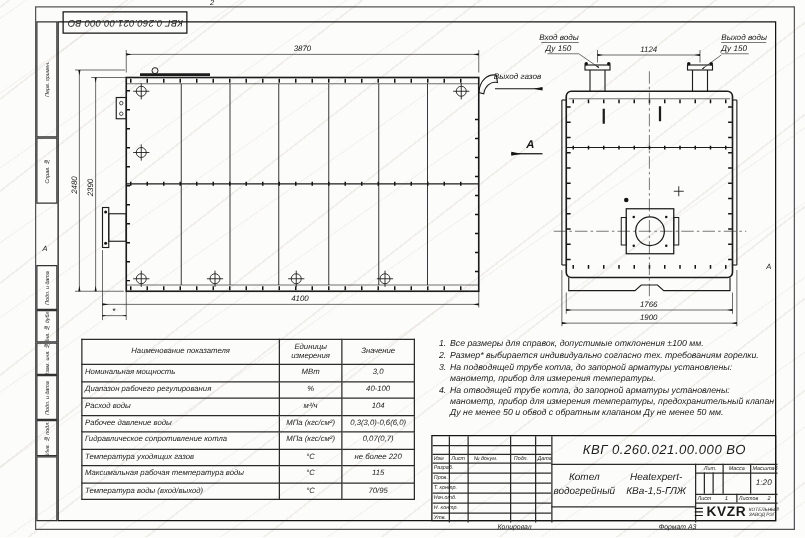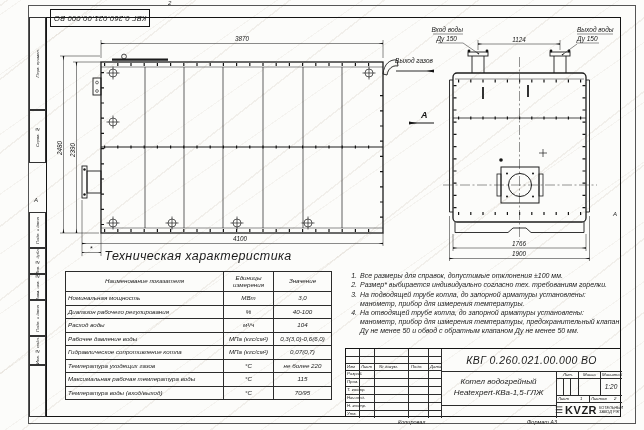--- a/index.html
+++ b/index.html
@@ -30,21 +30,21 @@
   
   .notes{left:348px;top:272px;width:274px;}
   .notes ol{margin:0;padding:0 0 0 11px;font-size:7px;line-height:1.27;}
   .notes li{margin:0 0 .5px 0;padding-left:1px;}
   
   .tb{left:345px;top:348px;width:276px;height:69px;border:1.2px solid #141414;}
   .tb .ln{position:absolute;background:#2b2b2b;}
   .tb .t{position:absolute;font-size:4.3px;line-height:1;white-space:nowrap;color:#1b1b1b;}
   .tb .docnum{left:95px;top:0;width:181px;height:22px;display:flex;align-items:center;justify-content:center;
               font-size:10.5px;letter-spacing:.4px;}
-  .tb .pname{left:95px;top:22px;width:115px;height:34px;display:flex;flex-direction:column;align-items:center;
+  .tb .pname{left:95px;top:22px;width:115px;height:34px;display:flex;flex-direction:row;align-items:center;
              justify-content:center;font-size:8px;line-height:1.35;text-align:center;}
   .tb .scaleval{left:254px;top:29px;width:22px;height:17px;display:flex;align-items:center;justify-content:center;font-size:6.5px;}
   .logo{left:210px;top:53px;width:66px;height:16px;display:flex;align-items:center;justify-content:center;gap:2px;font-style:normal;}
   .logo .bars{font-size:9px;line-height:1;}
   .logo .kv{font-weight:bold;font-size:11px;letter-spacing:.5px;text-align:center;}
   .logo .sub{font-size:3.8px;line-height:1.15;font-style:italic;text-align:left;}
   .footer-txt{font-size:5.5px;color:#222;}
 </style>
 </head>
 <body>
@@ -288,21 +288,20 @@
       <g>
         <text x="577" y="32">Выход воды</text>
         <text x="577" y="41">Ду 150</text>
         <line x1="577" y1="34" x2="613" y2="34" stroke="#2a2a2a" stroke-width=".5"></line>
         <line x1="577" y1="43" x2="599" y2="43" stroke="#2a2a2a" stroke-width=".5"></line>
         <line x1="577" y1="44" x2="562" y2="55" stroke="#2a2a2a" stroke-width=".55" marker-end="url(#ars)"></line>
       </g>
     </g>
   </svg>
 
-  <div class="abs tbl-title">Техническая характеристика</div>
   <table class="spec">
     <colgroup>
         <col style="width:158px">
         <col style="width:50px">
         <col style="width:58px">
       </colgroup>
     <tbody>
         <tr>
       <th>Наименование показателя</th>
       <th>Единицы измерения</th>

